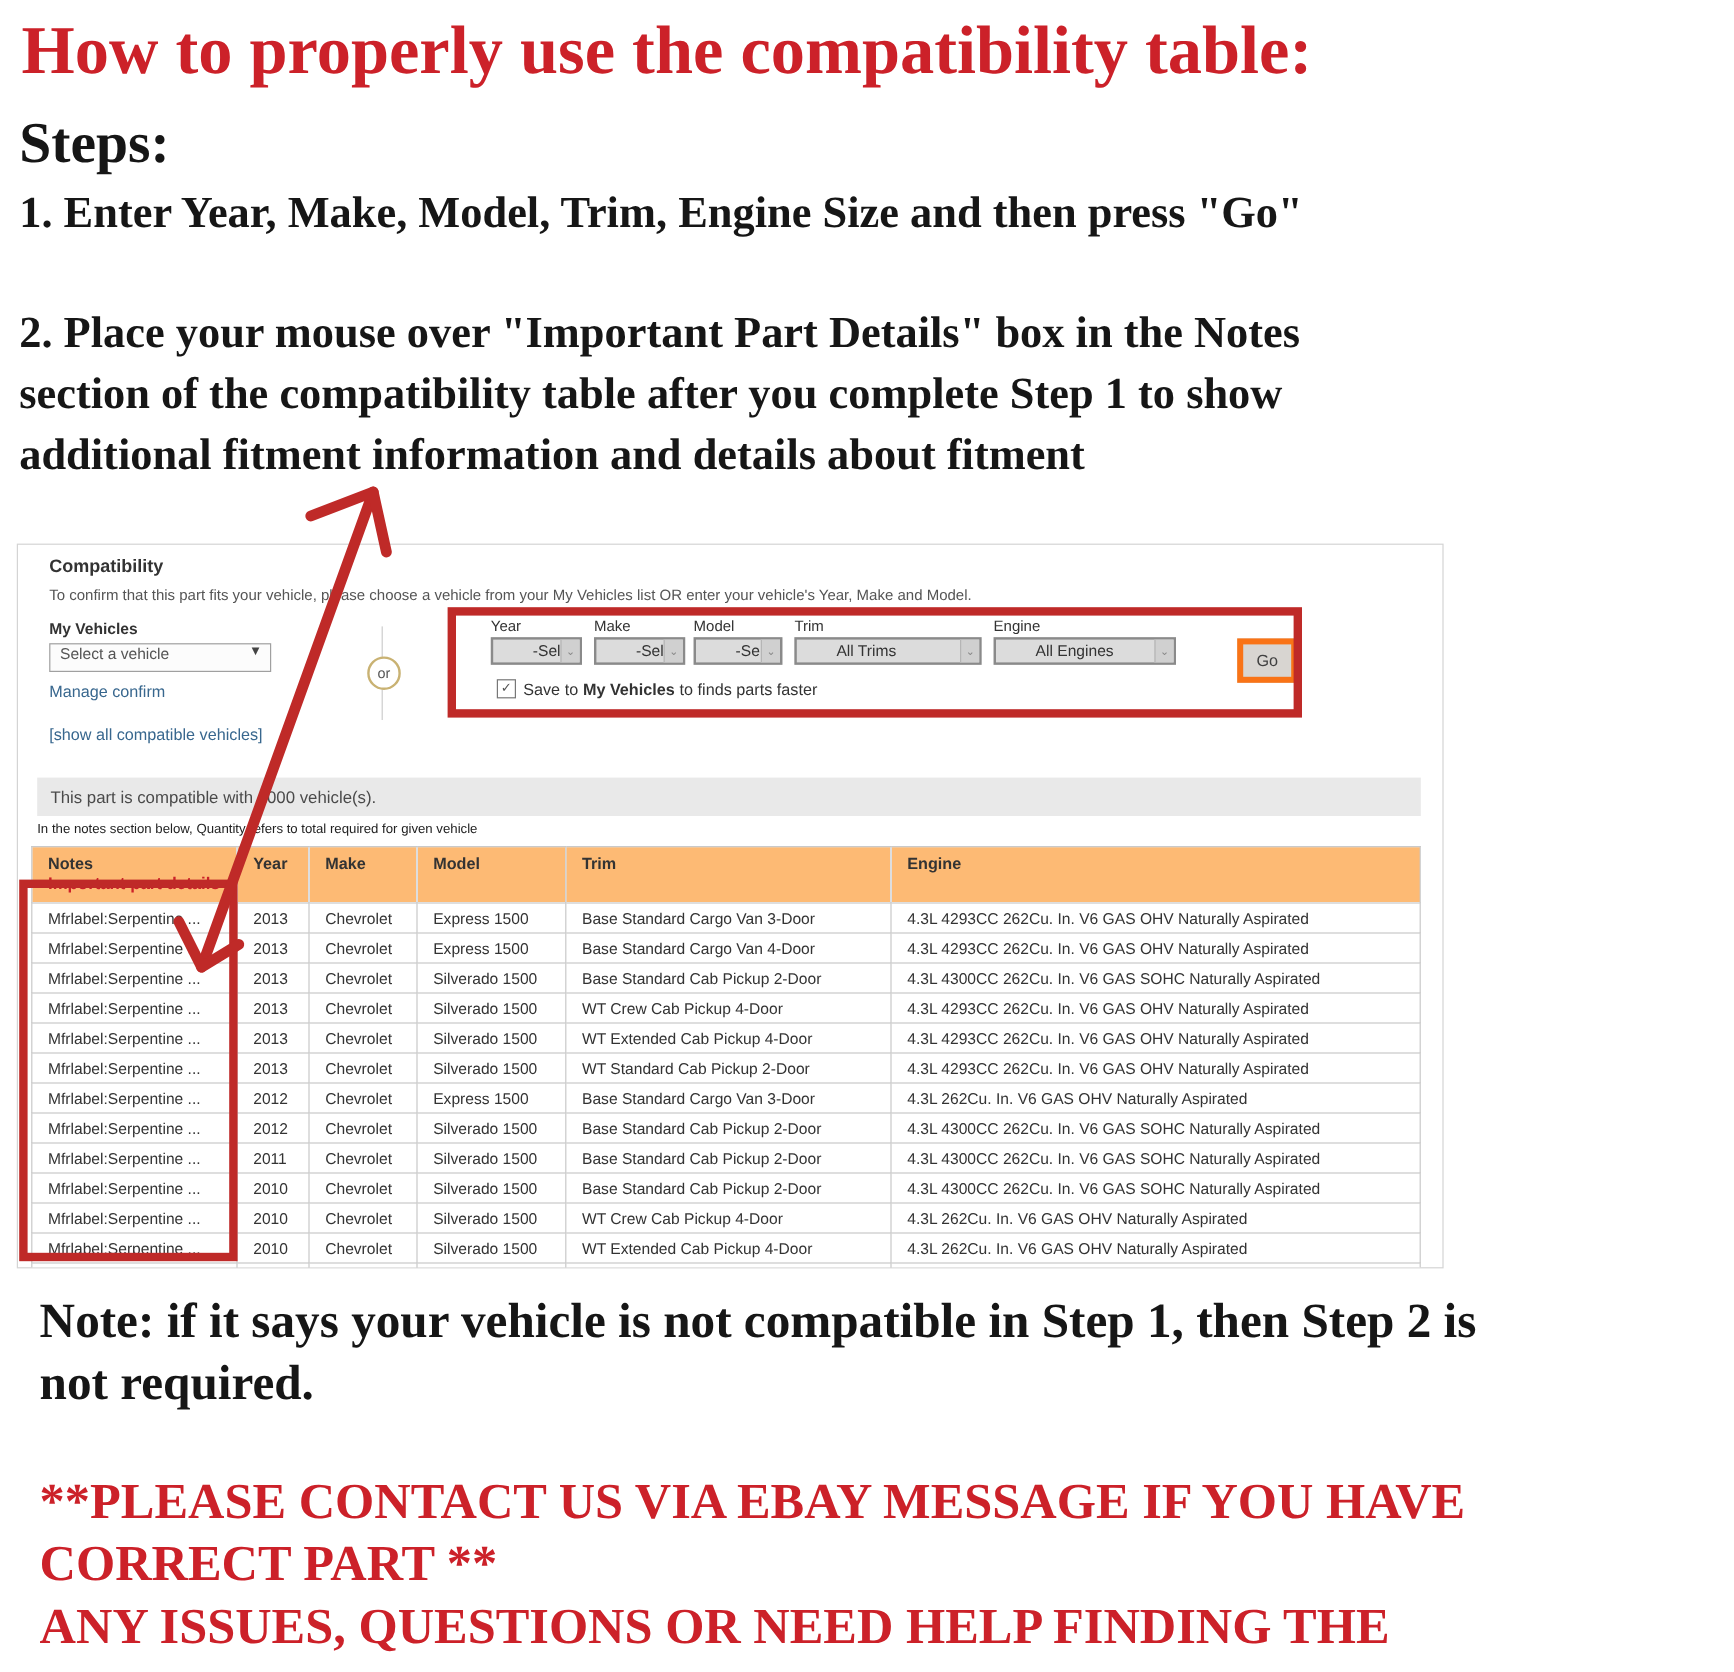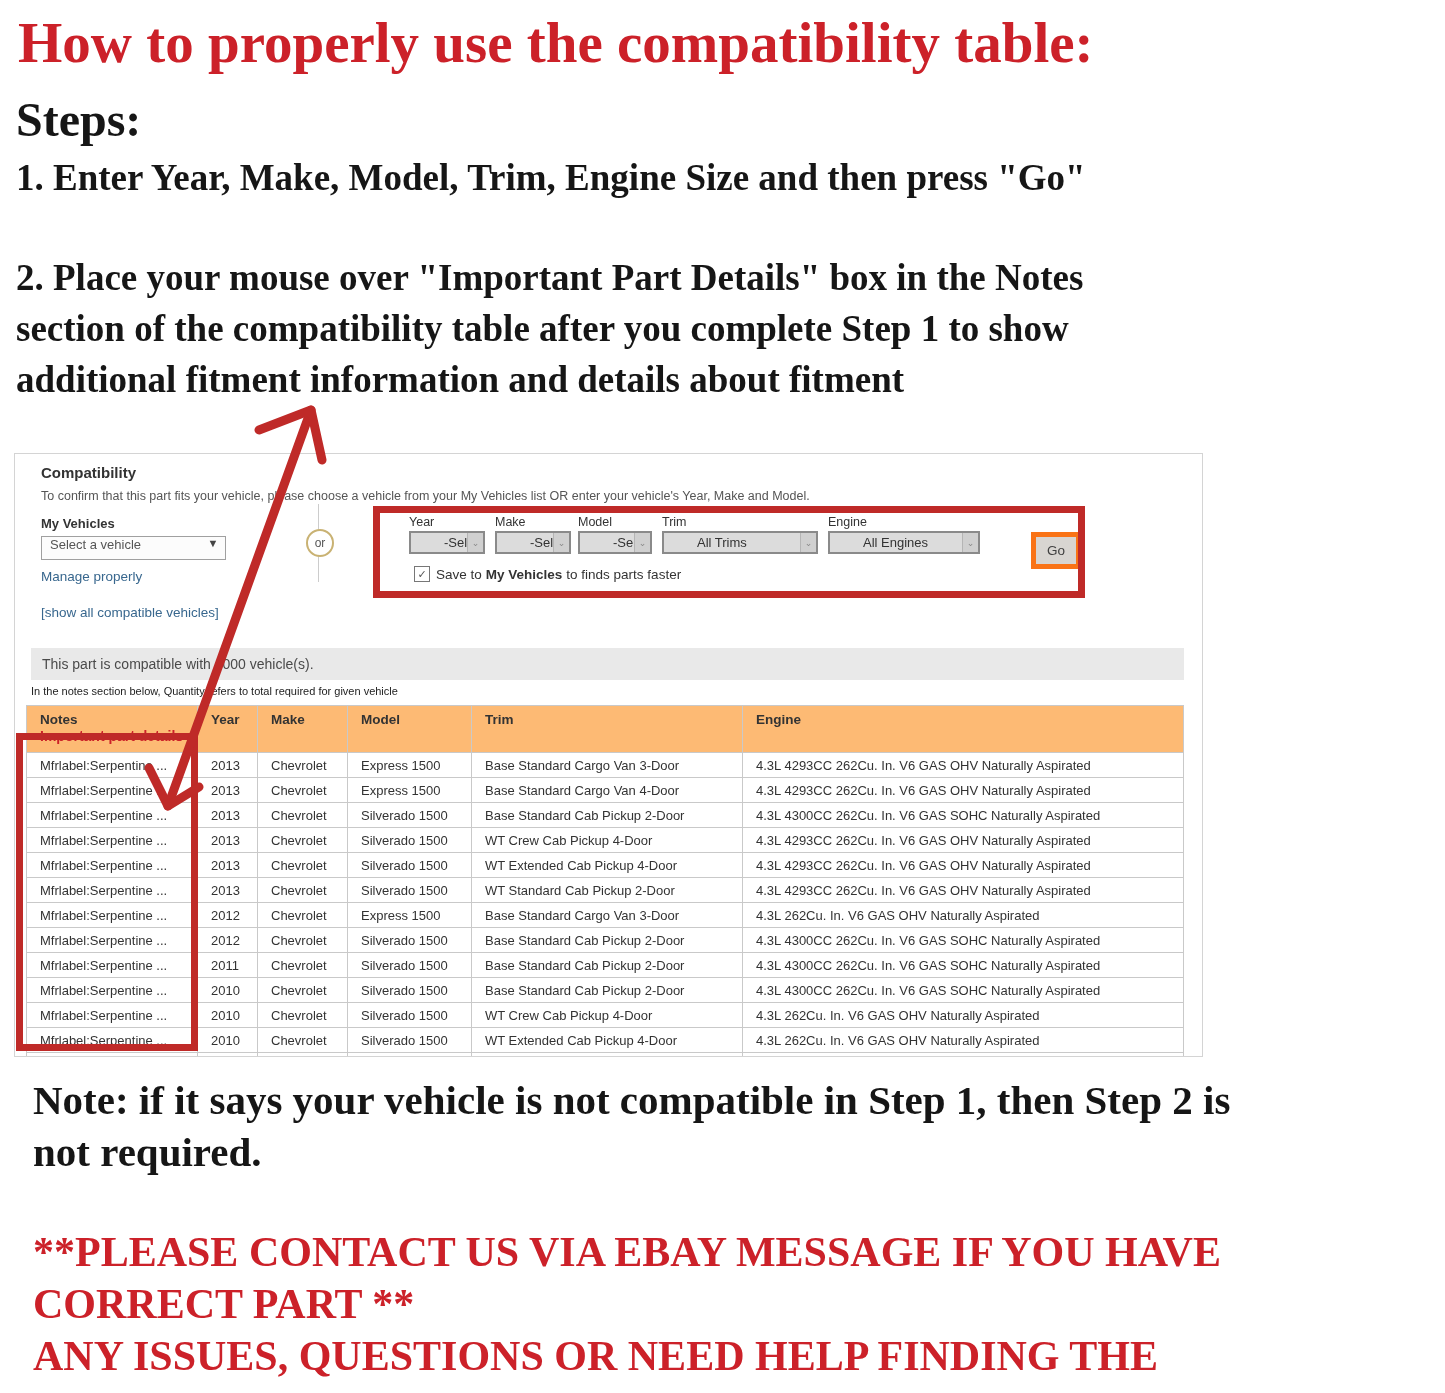--- a/index.html
+++ b/index.html
@@ -21,21 +21,21 @@
   .w-desc{position:absolute;left:26px;top:35px;font-size:12.5px;color:#555;}
   .myveh-label{position:absolute;left:26px;top:62px;font-size:13px;font-weight:bold;color:#333;}
   .veh-select{position:absolute;left:26px;top:82px;width:185px;height:24px;border:1px solid #a0a0a0;
               background:#fcfcfc;display:flex;align-items:flex-start;box-sizing:border-box;}
   .veh-select .val{flex:1;padding-left:8px;color:#555;}
   .veh-select .caret{width:24px;color:#444;font-size:11px;text-align:center;}
   .link{position:absolute;left:26px;font-size:13.5px;color:#38678e;cursor:pointer;}
   .link.manage{top:115px;}
   .link.showall{top:151px;}
   
-  .or-divider{position:absolute;left:291px;top:50px;width:26px;height:78px;}
+  .or-divider{position:absolute;left:291px;top:68px;width:26px;height:78px;}
   .or-divider .vline{position:absolute;left:12px;top:0;width:1px;height:78px;background:#ccc;}
   .or-badge{position:absolute;left:0px;top:25px;width:24px;height:24px;border-radius:50%;
             border:2px solid #c9b273;background:#fff;color:#555;font-size:12px;
             display:flex;align-items:center;justify-content:center;}
   
   .form-outline{position:absolute;left:358px;top:52px;width:712px;height:92px;
                 border:7px solid #bf2a28;box-sizing:border-box;z-index:6;pointer-events:none;}
   
   .field{position:absolute;top:61px;}
   .field .flabel{font-size:12.5px;color:#333;margin-bottom:2px;}
@@ -90,21 +90,21 @@
 
   <div class="widget">
     <div class="w-heading">Compatibility</div>
     <div class="w-desc">To confirm that this part fits your vehicle, please choose a vehicle from your My Vehicles list OR enter your vehicle's Year, Make and Model.</div>
 
     <div class="myveh-label">My Vehicles</div>
     <div class="veh-select">
       <span class="val">Select a vehicle</span>
       <span class="caret">▼</span>
     </div>
-    <div class="link manage">Manage properly</div>
+    <div class="link manage">Manage confirm</div>
     <div class="link showall">[show all compatible vehicles]</div>
 
     <div class="or-divider">
       <div class="vline"></div>
       <div class="or-badge">or</div>
     </div>
 
     <div class="form-outline"></div>
 
     <div class="field f0">

